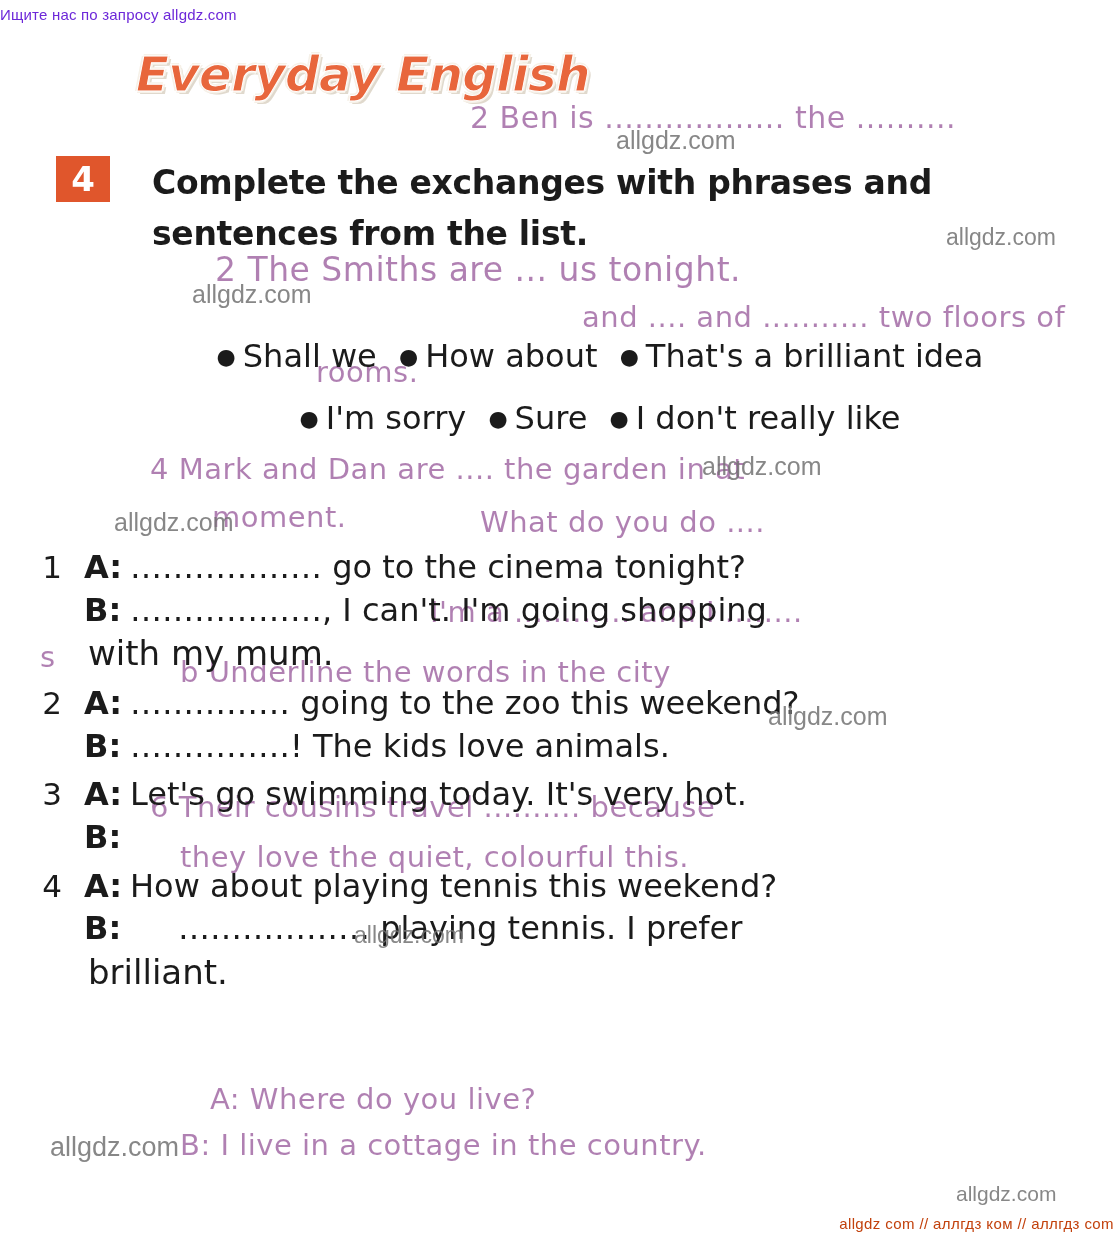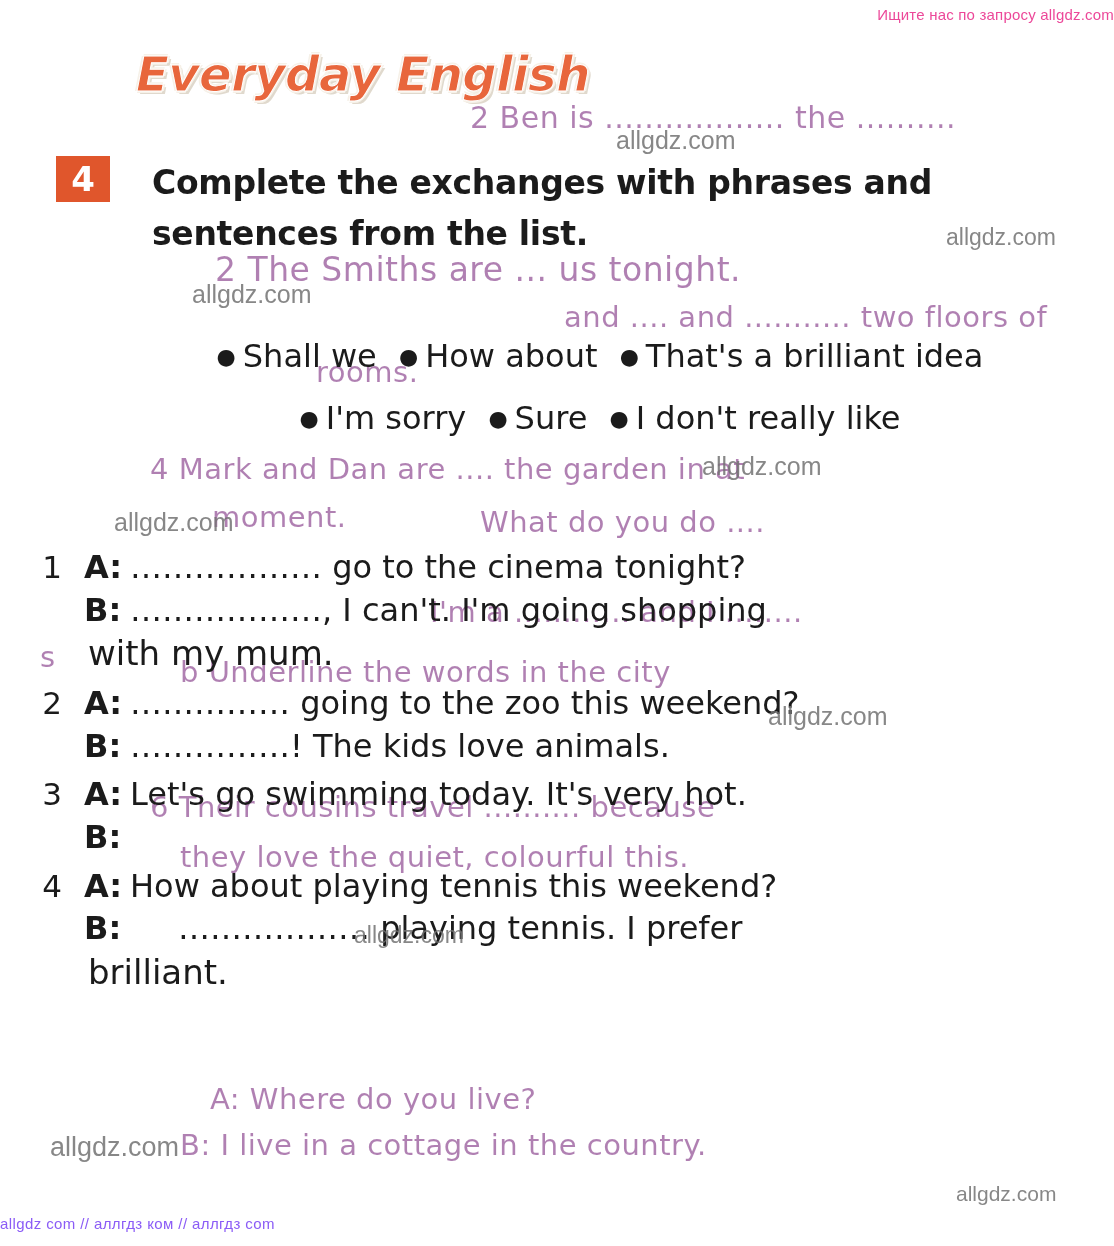--- a/index.html
+++ b/index.html
@@ -14,35 +14,35 @@
     position: relative;
     overflow: hidden;
   }
 
   
   .top-banner {
     position: absolute;
     top: 6px;
     left: 0;
     width: 100%;
+    text-align: left;
+    font-family: "Liberation Sans", sans-serif;
+    font-size: 15px;
+    color: #6d28d9;
+    letter-spacing: 0.2px;
+  }
+  .bottom-banner {
+    position: absolute;
+    bottom: 14px;
+    left: 0;
+    width: 100%;
     text-align: right;
     font-family: "Liberation Sans", sans-serif;
     font-size: 15px;
-    color: #ec4899;
-    letter-spacing: 0.2px;
-  }
-  .bottom-banner {
-    position: absolute;
-    bottom: 14px;
-    left: 0;
-    width: 100%;
-    text-align: left;
-    font-family: "Liberation Sans", sans-serif;
-    font-size: 15px;
-    color: #8b5cf6;
+    color: #c2410c;
     letter-spacing: 0.4px;
   }
   .wm {
     position: absolute;
     font-family: "Liberation Sans", sans-serif;
     color: #737373;
     opacity: 0.85;
     white-space: nowrap;
     pointer-events: none;
   }
@@ -180,21 +180,21 @@
   }
 </style>
 </head>
 <body>
 
 <div class="page">
 
   <div id="ghost-layer">
       <div class="ghost" style="left: 470px; top: 100px; font-size: 30px;">2  Ben  is  ..................  the  ..........</div>
       <div class="ghost" style="left: 215px; top: 250px; font-size: 33px;">2  The  Smiths  are  ...  us  tonight.</div>
-      <div class="ghost" style="left: 564px; top: 300px; font-size: 29px;">and  ....  and  ...........  two  floors  of</div>
+      <div class="ghost" style="left: 582px; top: 300px; font-size: 29px;">and  ....  and  ...........  two  floors  of</div>
       <div class="ghost" style="left: 316px; top: 355px; font-size: 29px;">rooms.</div>
       <div class="ghost" style="left: 150px; top: 452px; font-size: 29px;">4  Mark  and  Dan  are  ....  the  garden  in  at</div>
       <div class="ghost" style="left: 212px; top: 500px; font-size: 29px;">moment.</div>
       <div class="ghost" style="left: 480px; top: 505px; font-size: 29px;">What  do  you  do  ....</div>
       <div class="ghost" style="left: 430px; top: 595px; font-size: 29px;">I'm  a  ............  and  I  ........</div>
       <div class="ghost" style="left: 180px; top: 655px; font-size: 29px;">b  Underline  the  words  in  the  city</div>
       <div class="ghost" style="left: 150px; top: 790px; font-size: 29px;">6  Their  cousins  travel  ..........  because</div>
       <div class="ghost" style="left: 180px; top: 840px; font-size: 29px;">they  love  the  quiet,  colourful  this.</div>
       <div class="ghost" style="left: 210px; top: 1082px; font-size: 29px;">A:  Where  do  you  live?</div>
       <div class="ghost" style="left: 180px; top: 1128px; font-size: 29px;">B:  I  live  in  a  cottage  in  the  country.</div>

